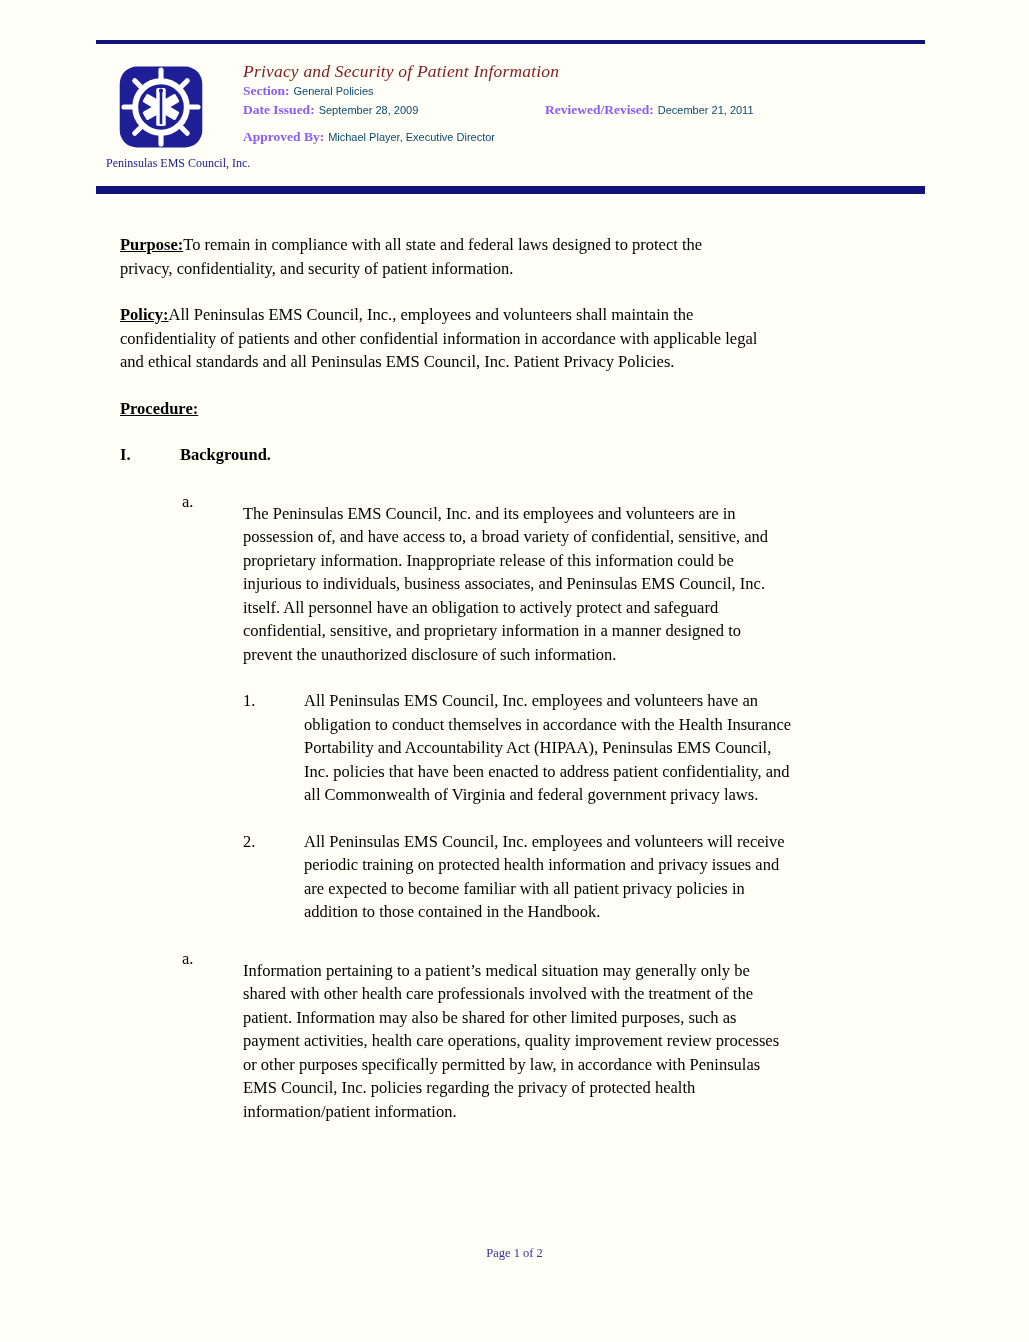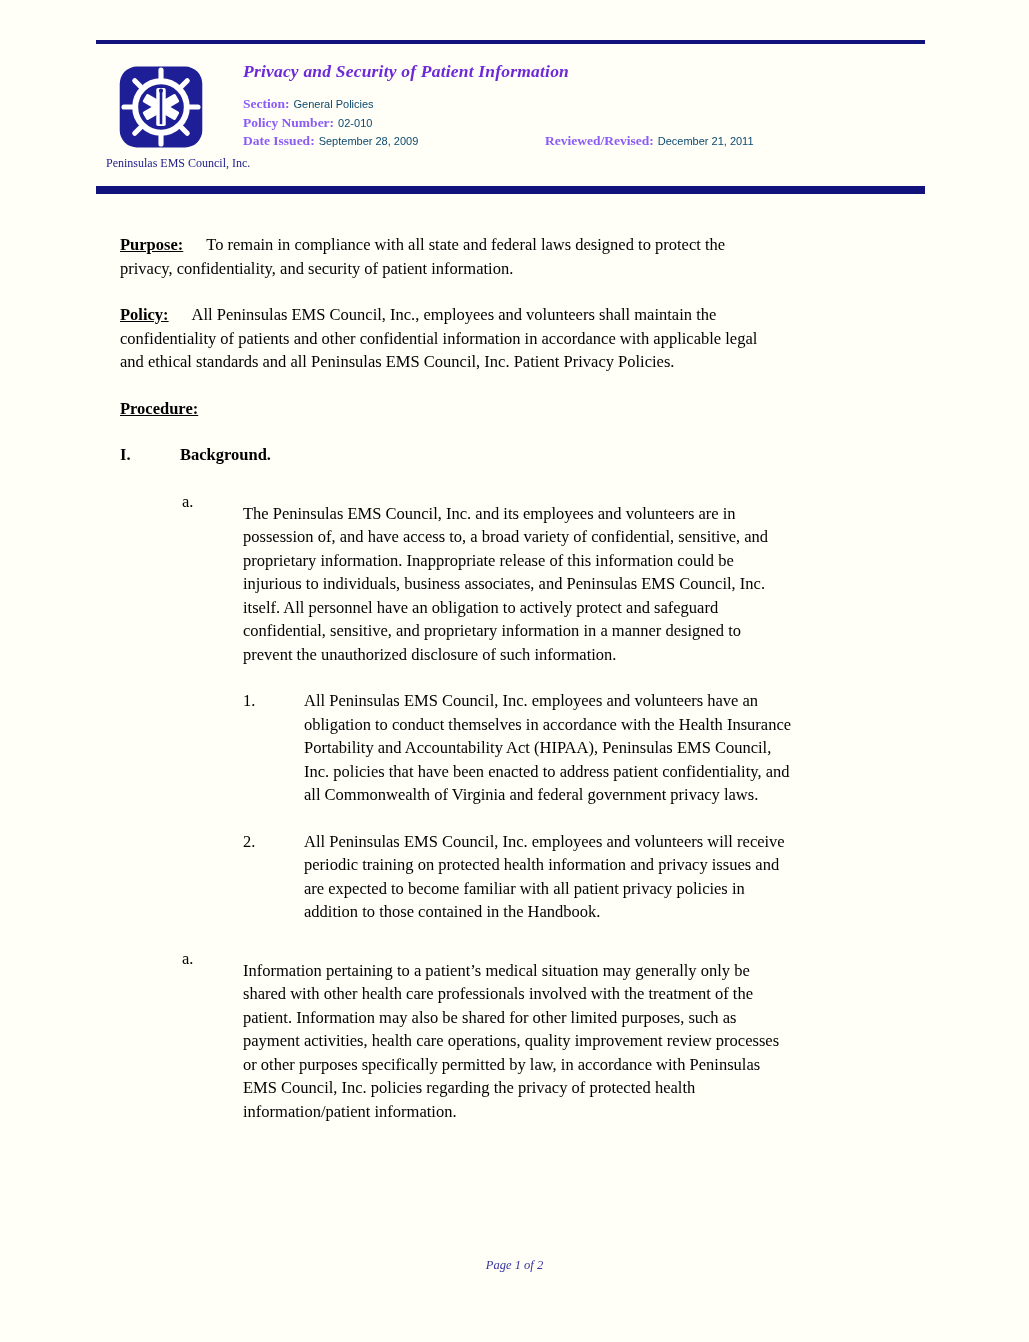--- a/index.html
+++ b/index.html
@@ -27,50 +27,49 @@
   }
   .logo-svg { display:block; margin:0 auto; width:86px; height:90px; }
   .logo-caption {
     display:block; margin-top:4px;
     font-size:12px; color:#22228F; letter-spacing:0px;
     font-family:"Liberation Serif", serif;
     white-space:nowrap;
   }
   .header-text { position:absolute; left:243px; top:61px; width:680px; }
   .doc-title {
-    font-size:17.5px; font-weight:bold; font-style:italic;
-    color:#6d28d9; margin-bottom:13px; letter-spacing:0.2px;
+    font-size:17.5px; font-weight:normal; font-style:italic;
+    color:#7f1d1d; margin-bottom:0; letter-spacing:0.2px;
   }
   .hrow { position:relative; font-size:13.5px; line-height:18.5px; }
   .hrow .lbl { font-weight:bold; color:#8b5cf6; font-family:"Liberation Serif", serif; }
   .hrow .val { color:#0c4a6e; font-family:"Liberation Sans", sans-serif; font-size:11px; margin-left:4px;margin-top:27px; }
   .hrow-reviewed { position:absolute; left:302px; top:0; }
   .hrow-approved { margin-top:9px; }
   
   .content {
     position:absolute; left:120px; top:233px; width:792px;
     font-size:16.5px; line-height:23.5px;
   }
   .para { margin:0 0 23px 0; }
   .plabel { font-weight:bold; text-decoration:underline; }
-  .ptext { white-space:pre-line; margin-left:23px;text-align:center; }
+  .ptext { white-space:pre-line; margin-left:0;text-align:center; }
   .sec-row { display:flex; margin:0 0 23px 0; font-weight:bold; }
   .sec-num { width:60px; flex:0 0 60px; }
   .item-row { display:flex; margin:0 0 23px 0; padding-left:62px; }
   .item-marker { width:61px; flex:0 0 61px; }
   .item-text { flex:1; white-space:pre-line;margin-top:12px; }
   .sub-row { display:flex; margin:0 0 23px 0; padding-left:123px; }
   .sub-marker { width:61px; flex:0 0 61px; }
   .sub-text { flex:1; white-space:pre-line; }
   
   .footer {
     position:absolute; left:0; top:1246px; width:100%;
-    text-align:center; font-size:12.5px; font-style:italic;
+    text-align:center; font-size:12.5px; 
     color:#3333A0;
-    margin-top:12px;
   }
 </style>
 </head>
 <body>
 
 <div class="page">
 
   <div class="rule-top"></div>
 
   <div class="logo-wrap">
@@ -98,31 +97,31 @@
     <span class="logo-caption">Peninsulas EMS Council, Inc.</span>
   </div>
 
   <div class="header-text">
     <div class="doc-title">Privacy and Security of Patient Information</div>
 
     <div class="hrow">
       <span class="lbl">Section:</span><span class="val">General Policies</span>
     </div>
 
-    <div class="hrow">
-      <span class="lbl">Policy Number:</span><span class="val">02-010</span>
-    </div>
 
     <div class="hrow">
       <span class="lbl">Date Issued:</span><span class="val">September 28, 2009</span>
       <span class="hrow-reviewed">
         <span class="lbl">Reviewed/Revised:</span><span class="val">December 21, 2011</span>
       </span>
     </div>
 
+    <div class="hrow hrow-approved">
+      <span class="lbl">Approved By:</span><span class="val">Michael Player, Executive Director</span>
+    </div>
   </div>
 
   <div class="rule-thick"></div>
 
   <div class="content">
 
     <p class="para">
       <span class="plabel">Purpose:</span><span class="ptext">To remain in compliance with all state and federal laws designed to protect the
 privacy, confidentiality, and security of patient information.</span>
     </p>

